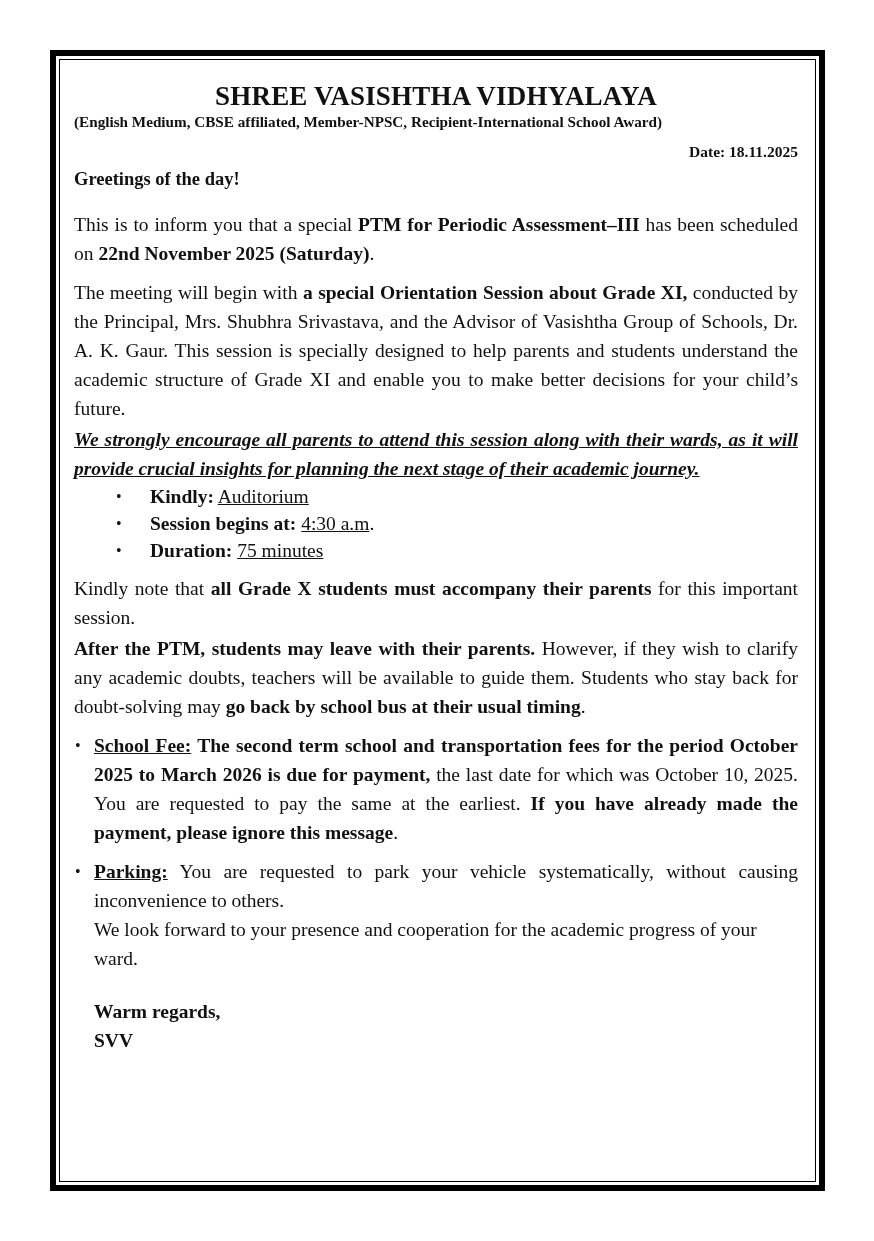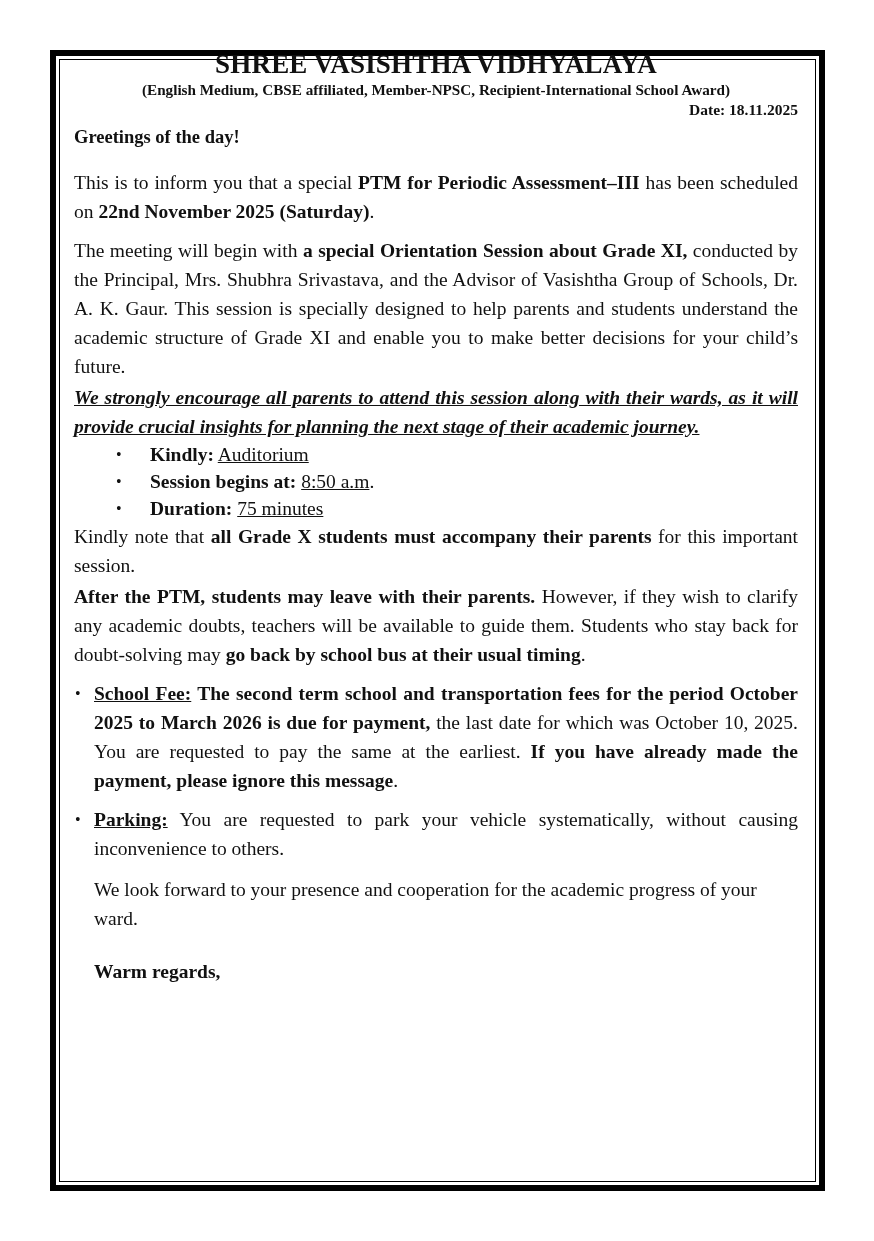--- a/index.html
+++ b/index.html
@@ -2,34 +2,34 @@
 <html><head>
   <meta charset="utf-8">
   <style>
     html, body { margin: 0; padding: 0; background: #ffffff; }
     body { width: 874px; height: 1241px; position: relative; overflow: hidden;
       font-family: "Liberation Serif", "DejaVu Serif", serif; color: #111; }
     .outer { position: absolute; left: 50px; top: 50px; width: 763px; height: 1129px;
       border: 6px solid #000; }
     .inner { position: absolute; left: 3px; top: 3px; right: 3px; bottom: 3px;
       border: 1.5px solid #000; }
-    .content { position: absolute; left: 74px; top: 48px; width: 724px; }
+    .content { position: absolute; left: 74px; top: 80px; width: 724px; }
     .title { text-align: center; font-weight: bold; font-size: 27px; line-height: 32px; letter-spacing: 0.2px; }
-    .subtitle { text-align: center; font-weight: bold; font-size: 15.2px; line-height: 20px; }
-    .date { text-align: right; font-weight: bold; font-size: 15.5px; line-height: 20px; }
+    .subtitle { font-weight: bold; font-size: 15.2px; line-height: 20px; }
+    .date { text-align: right; font-weight: bold; font-size: 15.5px; line-height: 20px; margin-top: 10px; }
     .salutation { font-weight: bold; font-size: 18.5px; line-height: 29px; margin-top: 3px; }
     p { margin: 0; font-size: 19.5px; line-height: 29px; text-align: justify; }
     .p1 { margin-top: 16px; }
     .p2 { margin-top: 10px; }
     .p3 { margin-top: 2px; font-style: italic; font-weight: bold; text-decoration: underline; }
     ul.details { list-style: none; margin: 0; padding: 0; }
     ul.details li { position: relative; padding-left: 76px; font-size: 19.5px; line-height: 27px; }
     ul.details li .bullet { position: absolute; left: 42px; top: 0; font-size: 16px; }
     .u { text-decoration: underline; }
-    .p4 { }
+    .p4 { margin-top: 10px; }
     .p6 { margin-top: 2px; }
     .fee, .parking { position: relative; padding-left: 20px; margin-top: 10px; }
     .fee .bullet, .parking .bullet { position: absolute; left: 1px; top: 0; font-size: 16px; line-height: 29px; }
     .closing { margin-top: 0; }
     .regards { padding-left: 20px; margin-top: 24px; font-weight: bold; font-size: 19.5px; line-height: 29px; }
     b { font-weight: bold; }
   </style>
 </head>
 <body>
 
@@ -47,32 +47,33 @@
   </div>
 
   <p class="p1"><span>This is to inform you that a special </span><b>PTM for Periodic Assessment–III</b><span> has been scheduled on </span><b>22nd November 2025 (Saturday)</b><span>.</span></p>
 
   <p class="p2"><span>The meeting will begin with </span><b>a special Orientation Session about Grade XI,</b><span> conducted by the Principal, Mrs. Shubhra Srivastava, and the Advisor of Vasishtha Group of Schools, Dr. A. K. Gaur. This session is specially designed to help parents and students understand the academic structure of Grade XI and enable you to make better decisions for your child’s future.</span></p>
 
   <p class="p3">We strongly encourage all parents to attend this session along with their wards, as it will provide crucial insights for planning the next stage of their academic journey.</p>
 
   <ul class="details">
     <li><span class="bullet">•</span><b>Kindly:</b> <span class="u">Auditorium</span><span></span></li>
-    <li><span class="bullet">•</span><b>Session begins at:</b> <span class="u">8:50 a.m</span><span>.</span></li>
+    <li><span class="bullet">•</span><b>Session begins at:</b> <span class="u">4:30 a.m</span><span>.</span></li>
     <li><span class="bullet">•</span><b>Duration:</b> <span class="u">75 minutes</span><span></span></li>
   </ul>
 
   <p class="p4"><span>Kindly note that </span><b>all Grade X students must accompany their parents</b><span> for this important session.</span></p>
 
 
   <p class="p6"><b>After the PTM, students may leave with their parents.</b><span> However, if they wish to clarify any academic doubts, teachers will be available to guide them. Students who stay back for doubt-solving may </span><b>go back by school bus at their usual timing</b><span>.</span></p>
 
   <p class="fee"><span class="bullet">•</span><b class="u">School Fee:</b><b> The second term school and transportation fees for the period October 2025 to March 2026 is due for payment,</b><span> the last date for which was October 10, 2025. You are requested to pay the same at the earliest. </span><b>If you have already made the payment, please ignore this message</b><span>.</span></p>
 
   <div class="parking">
     <p><span class="bullet">•</span><b class="u">Parking:</b><span> You are requested to park your vehicle systematically, without causing inconvenience to others.</span></p>
-    <p class="closing" style="text-align:left;margin-top:12px;">We look forward to your presence and cooperation for the academic progress of your ward.</p>
+    <p class="closing" style="text-align:left;">We look forward to your presence and cooperation for the academic progress of your ward.</p>
   </div>
 
   <div class="regards">
     <div>Warm regards,</div>
+    <div>SVV</div>
   </div>
 </div>
 
 </body></html>

